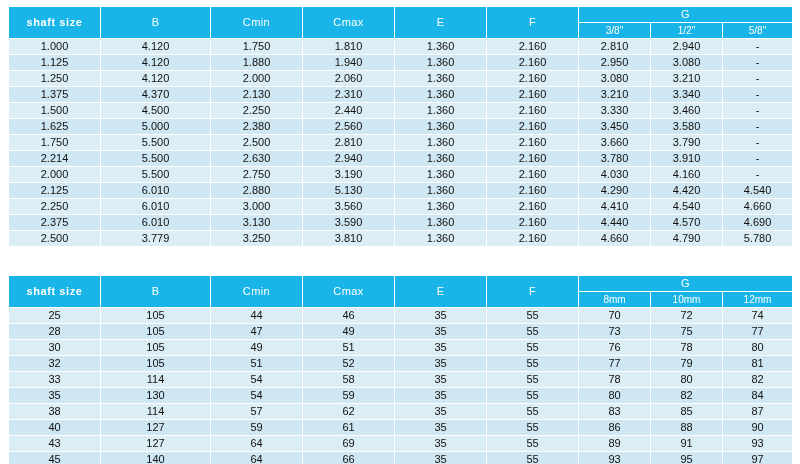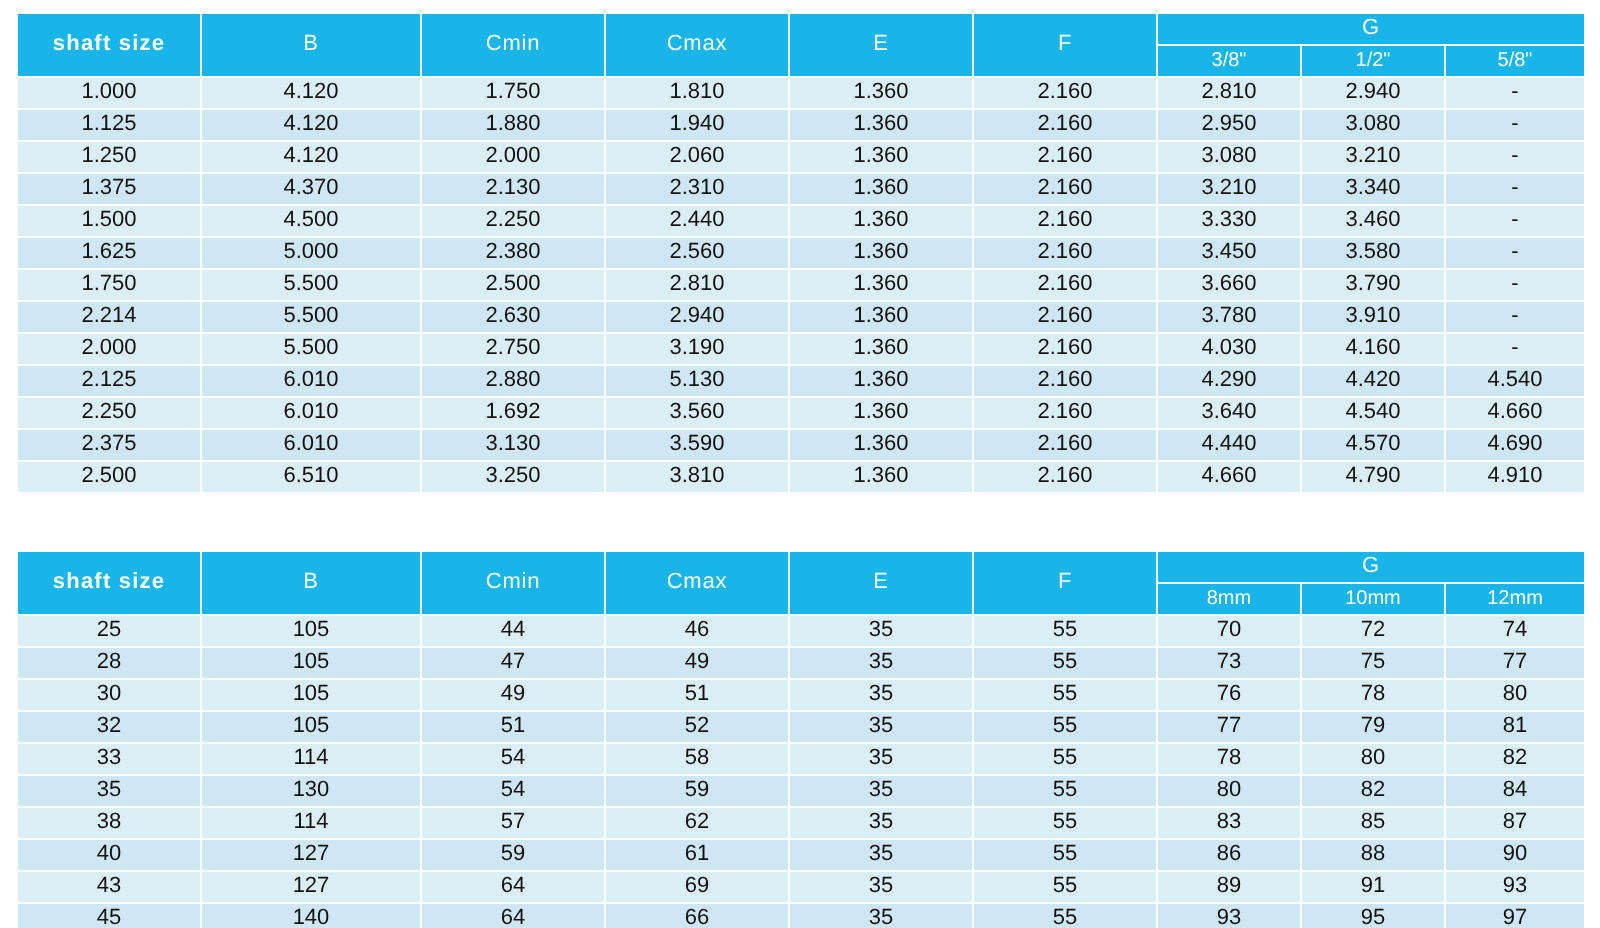--- a/index.html
+++ b/index.html
@@ -224,49 +224,49 @@
           <td>5.130</td>
           <td>1.360</td>
           <td>2.160</td>
           <td>4.290</td>
           <td>4.420</td>
           <td>4.540</td>
         </tr>
         <tr>
           <td>2.250</td>
           <td>6.010</td>
-          <td>1.692</td>
+          <td>3.000</td>
           <td>3.560</td>
           <td>1.360</td>
           <td>2.160</td>
-          <td>3.640</td>
+          <td>4.410</td>
           <td>4.540</td>
           <td>4.660</td>
         </tr>
         <tr class="alt">
           <td>2.375</td>
           <td>6.010</td>
           <td>3.130</td>
           <td>3.590</td>
           <td>1.360</td>
           <td>2.160</td>
           <td>4.440</td>
           <td>4.570</td>
           <td>4.690</td>
         </tr>
         <tr>
           <td>2.500</td>
-          <td>6.510</td>
+          <td>3.779</td>
           <td>3.250</td>
           <td>3.810</td>
           <td>1.360</td>
           <td>2.160</td>
           <td>4.660</td>
           <td>4.790</td>
-          <td>4.910</td>
+          <td>5.780</td>
         </tr>
       </tbody>
   </table>
 
   <div class="sep"></div>
 
   <table class="spec" id="tbl-1">
     <colgroup>
       <col class="c-shaft">
         <col class="c-b">

